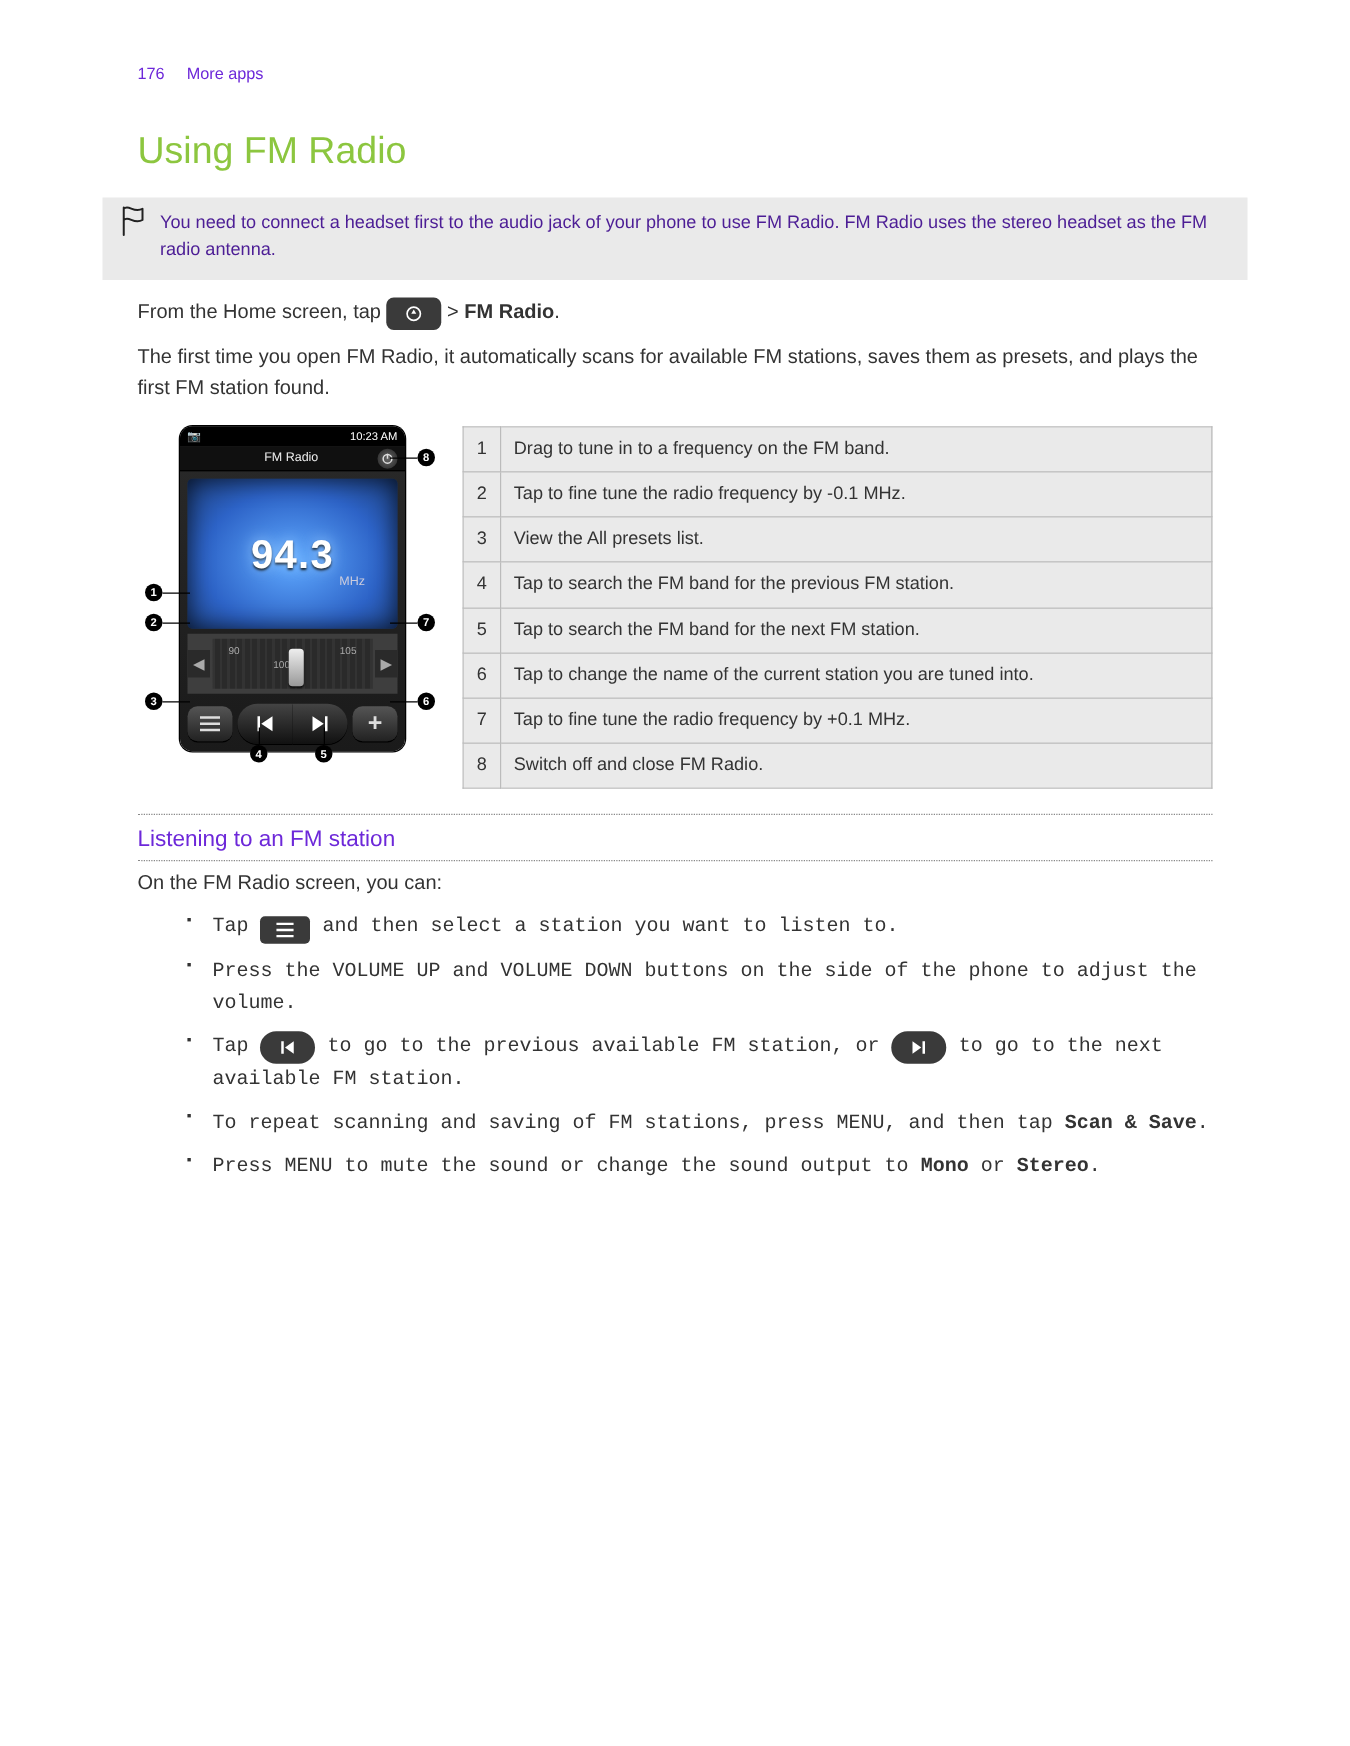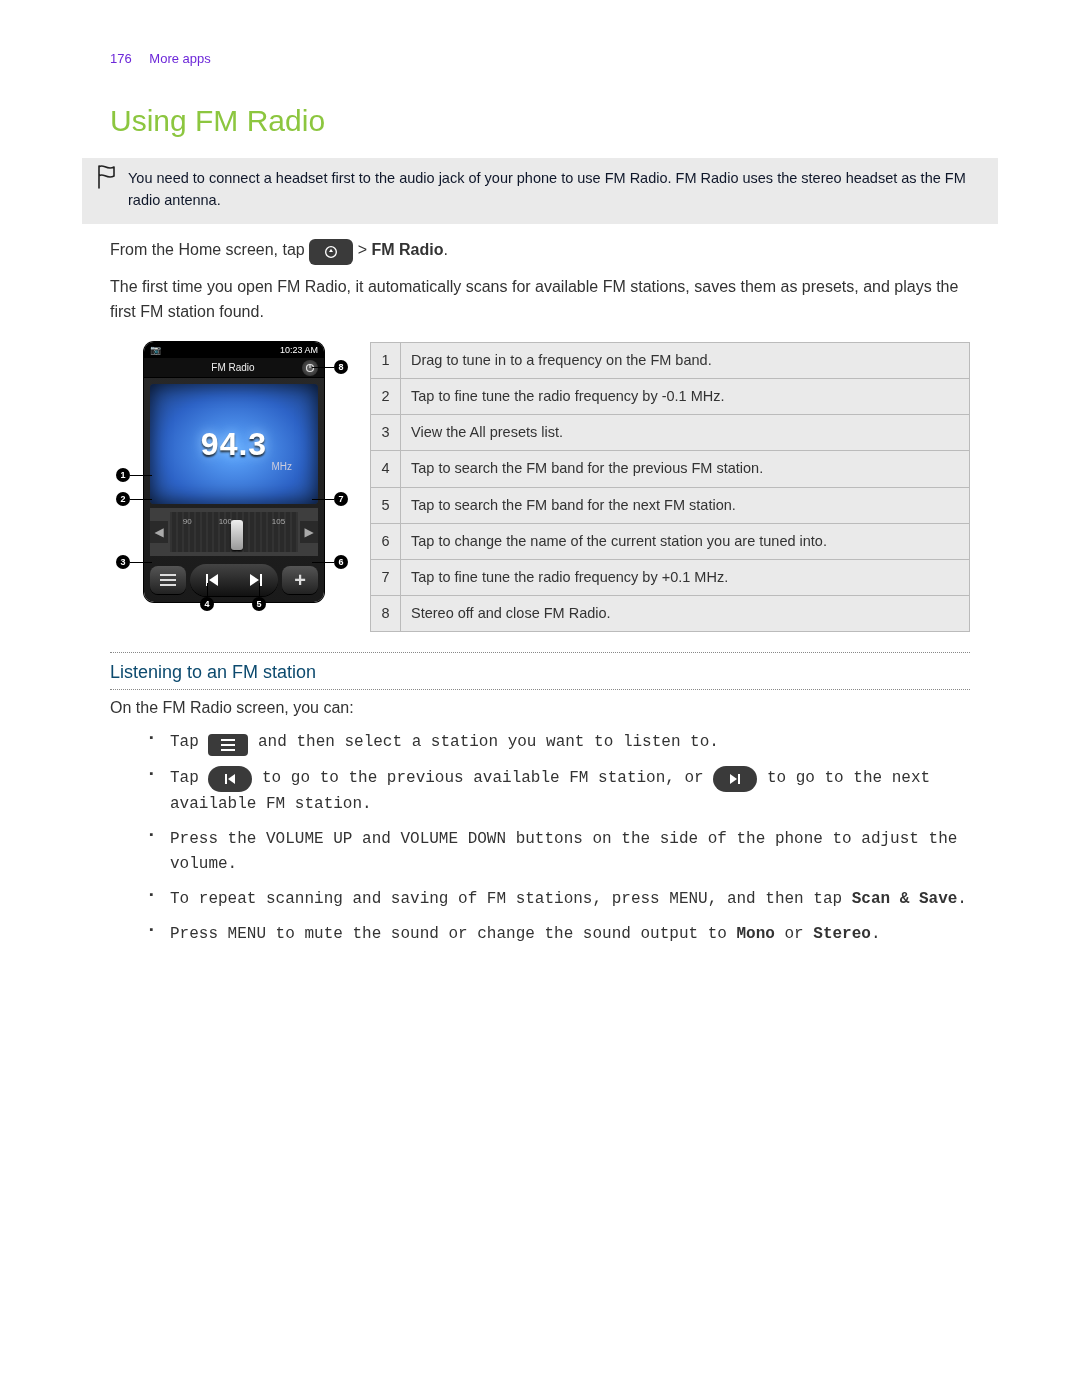--- a/index.html
+++ b/index.html
@@ -23,21 +23,21 @@
     font-size: 30px;
     font-weight: 400;
     color: #8CC63F;
     margin: 0 0 16px 0;
   }
   .note-block {
     background: #EAEAEA;
     padding: 10px 14px 12px 46px;
     position: relative;
     font-size: 14.5px;
-    color: #0f172a;
+    color: #4c1d95;
     line-height: 1.5;
     margin: 0 0 14px -28px;
     width: calc(100% + 56px);
   }
   .note-block .flag {
     position: absolute;
     left: 12px;
     top: 5px;
   }
   .para {
@@ -134,21 +134,21 @@
       repeating-linear-gradient(90deg, #333 0 2px, #2a2a2a 2px 6px);
     position:relative; margin:0 2px;
   }
   .phone .dialbar .ruler::before,
   .phone .dialbar .ruler::after,
   .phone .dialbar .rlabel {
     position:absolute; top:4px; font-size:8px; color:#aaa;
   }
   .phone .dialbar .ruler::before { content:"90"; left:10%; }
   .phone .dialbar .ruler::after { content:"105"; right:10%; }
-  .phone .dialbar .rlabel { left:38%; }
+  .phone .dialbar .rlabel { left:38%;margin-top:11px; }
   .phone .dialbar .pointer {
     position:absolute; left:48%; top:8px; width:12px; height:30px;
     background:linear-gradient(#eee,#999); border-radius:3px;
     box-shadow:0 1px 2px #000;
   }
   .phone .bottombar {
     height:40px; margin:4px 6px 6px 6px;
     display:flex; align-items:center; justify-content:space-between;
   }
   .phone .bottombar .bb {
@@ -193,21 +193,21 @@
   .legend td:first-child {
     width:30px;
     text-align:center;
   }
 
   
   .dotted-sep {
     border:none; border-top:1.3px dotted #888; margin:20px 0 6px 0;
   }
   h2.subsection {
-    font-size:18px; font-weight:400; color:#0c4a6e;
+    font-size:18px; font-weight:400; color:#6d28d9;
     margin: 0 0 2px 0;
   }
   .bullets {
     list-style:none; padding:0; margin:8px 0 0 38px;font-family:Liberation Mono, monospace;
   }
   .bullets > li {
     position:relative;
     padding-left:22px;
     margin:8px 0 10px 0;
     line-height:1.55;
@@ -342,21 +342,21 @@
       <tr>
           <td>6</td>
           <td>Tap to change the name of the current station you are tuned into.</td>
         </tr>
       <tr>
           <td>7</td>
           <td>Tap to fine tune the radio frequency by +0.1 MHz.</td>
         </tr>
       <tr>
           <td>8</td>
-          <td>Stereo off and close FM Radio.</td>
+          <td>Switch off and close FM Radio.</td>
         </tr>
     </tbody>
   </table>
 </div>
 
 <hr class="dotted-sep">
 <h2 class="subsection">Listening to an FM station</h2>
 <hr class="dotted-sep" style="margin-top:4px;">
 
 <p class="para" style="margin-top:6px;">On the FM Radio screen, you can:</p>
@@ -365,41 +365,41 @@
 
   <li>
     <span>Tap </span>
     <span class="kbd list">
       <svg width="14" height="12" viewBox="0 0 14 12">
           <path d="M0 1h14M0 6h14M0 11h14" stroke="#fff" stroke-width="2"></path>
         </svg>
     </span>
     <span> and then select a station you want to listen to.</span>
   </li>
+
+  <li>Press the VOLUME UP and VOLUME DOWN buttons on the side of the phone to adjust the volume.</li>
 
   <li>
     <span>Tap </span>
     <span class="kbd prev">
       <svg width="16" height="16" viewBox="0 0 16 16">
           <rect x="3" y="3" width="2" height="10" fill="#fff"></rect>
           <path d="M13 3 L6 8 L13 13 Z" fill="#fff"></path>
         </svg>
     </span>
     <span> to go to the previous available FM station, or </span>
     <span class="kbd next">
       <svg width="16" height="16" viewBox="0 0 16 16">
           <rect x="11" y="3" width="2" height="10" fill="#fff"></rect>
           <path d="M3 3 L10 8 L3 13 Z" fill="#fff"></path>
         </svg>
     </span>
     <span> to go to the next available FM station.</span>
   </li>
 
-  <li>Press the VOLUME UP and VOLUME DOWN buttons on the side of the phone to adjust the volume.</li>
-
   <li>
     <span>To repeat scanning and saving of FM stations, press MENU, and then tap </span><b>Scan &amp; Save</b><span>.</span>
   </li>
 
   <li>
     <span>Press MENU to mute the sound or change the sound output to </span><b>Mono</b><span> or </span><b>Stereo</b><span>.</span>
   </li>
 
 </ul>
 

